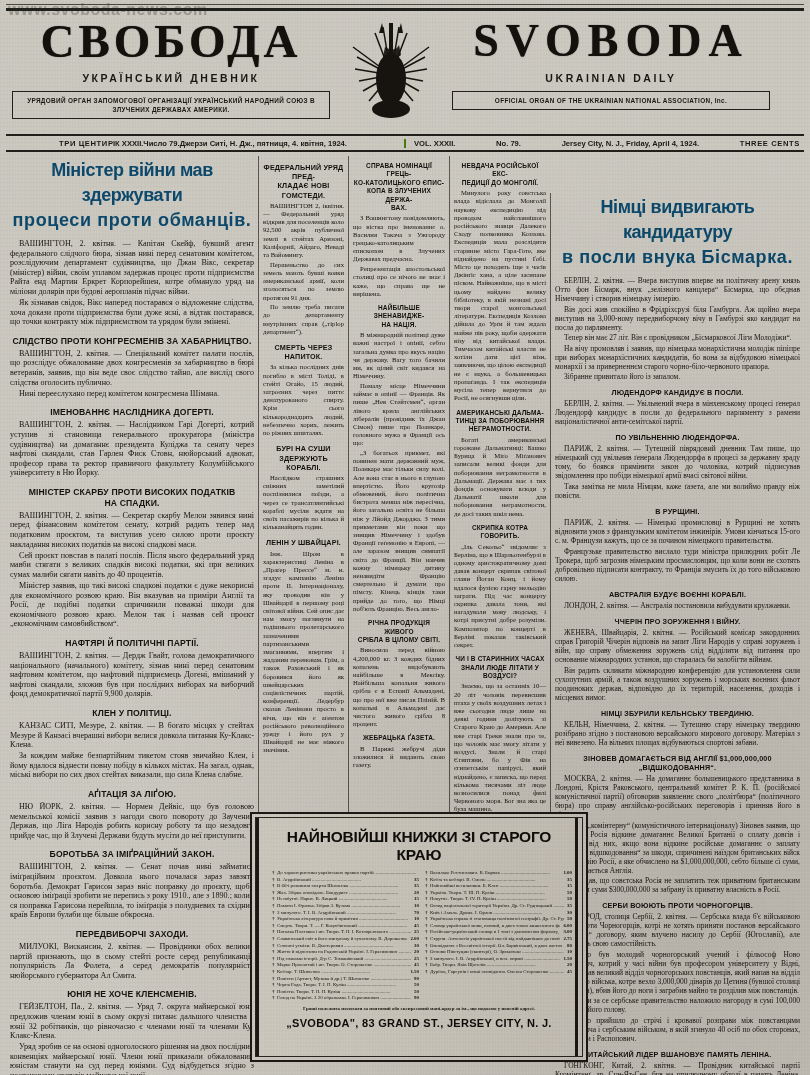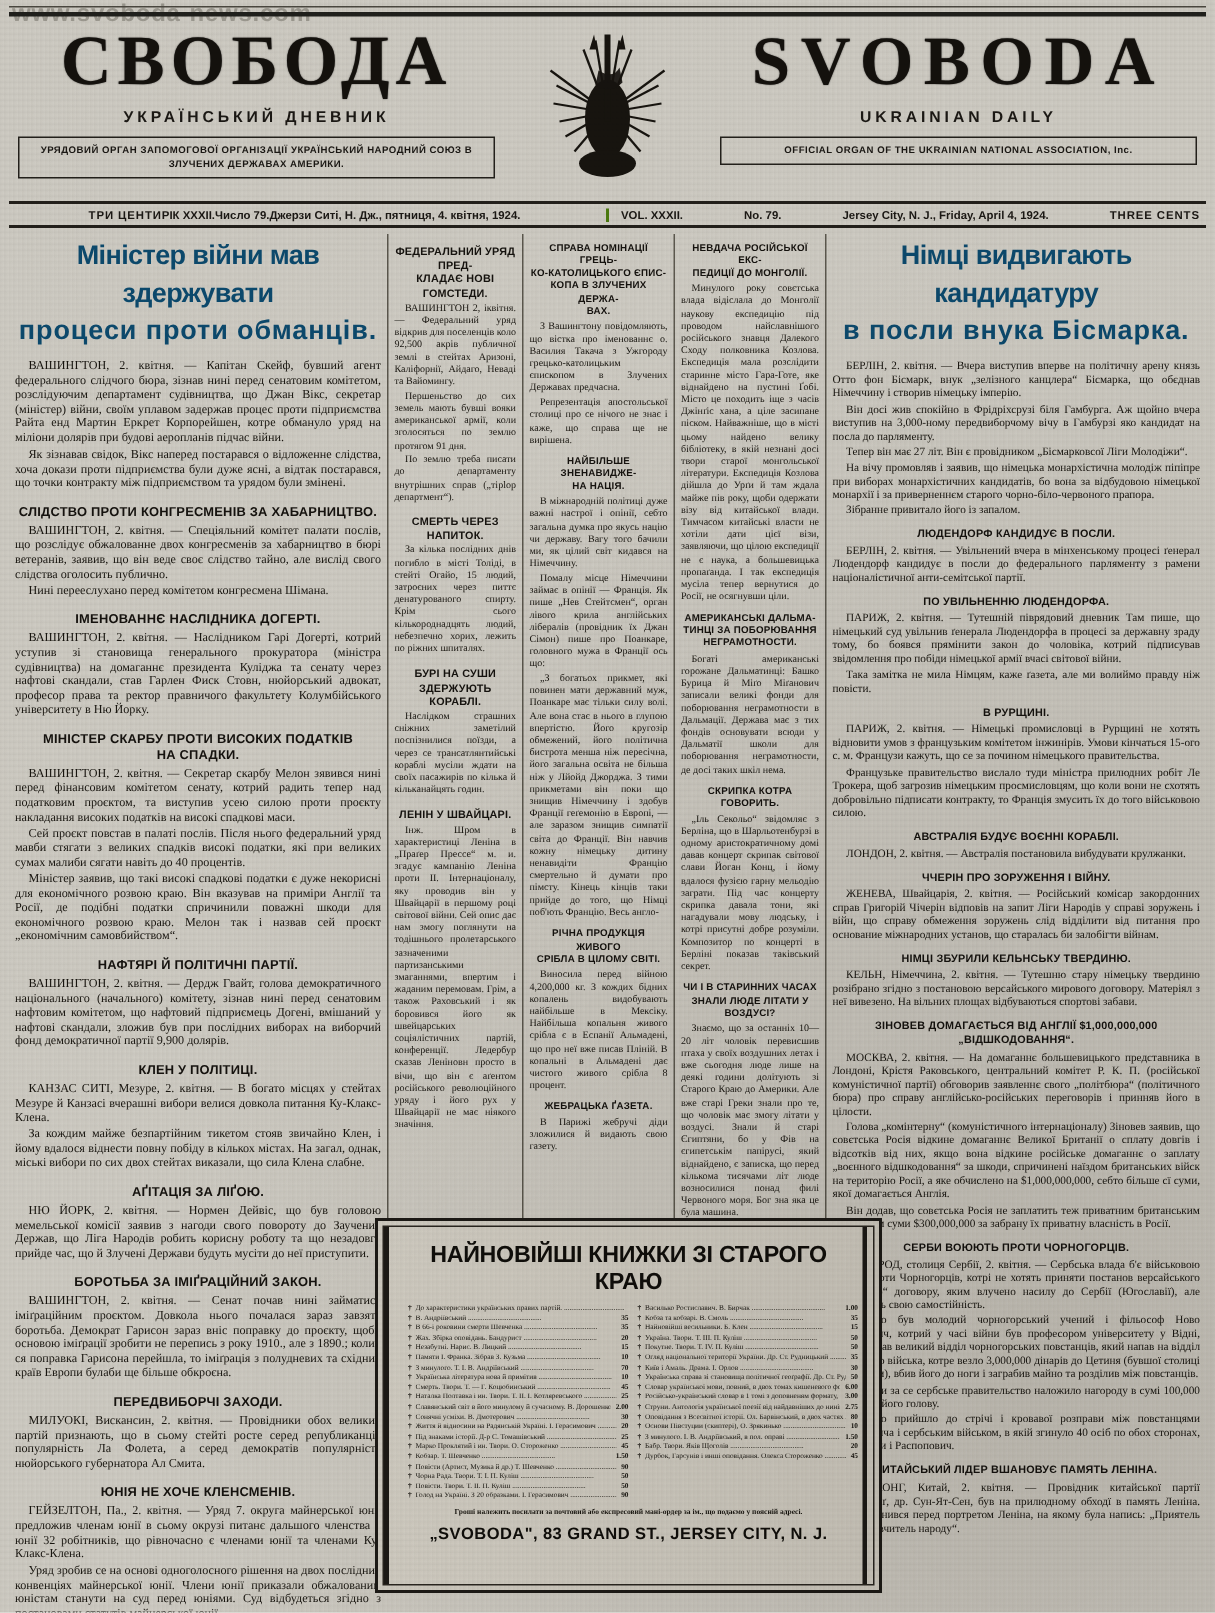--- a/index.html
+++ b/index.html
@@ -23,21 +23,21 @@
   }
   .page{position:absolute;inset:0;padding:0 6px;box-sizing:border-box;}
 
   
   .wm{position:absolute;top:1px;left:8px;font-family:"Liberation Sans",sans-serif;
       font-size:16px;font-weight:bold;color:#8d8a80;letter-spacing:.5px;opacity:.75;}
 
   
   .mast{position:relative;height:118px;border-top:3px solid #20201c;margin-top:8px;}
   .mast .rule-top{position:absolute;top:-7px;left:0;right:0;height:1px;background:#4a473f;}
-  .nameplate{display:flex;align-items:flex-start;justify-content:space-between;padding-top:4px;}
+  .nameplate{display:flex;align-items:flex-start;padding-top:4px;}
   .np-side{width:330px;text-align:center;}
   .np-title{
     font-family:"Liberation Serif",serif;font-weight:bold;
     font-size:47px;line-height:52px;letter-spacing:4px;color:#14110d;
     text-shadow:0 0 1px rgba(0,0,0,.7);
   }
   .np-title.lat{letter-spacing:7px;font-size:46px;}
   .np-sub{font-family:"Liberation Sans",sans-serif;font-weight:bold;font-size:10.5px;
     letter-spacing:2.6px;margin-top:5px;color:#1b1814;}
   .np-box{border:1.5px solid #23201b;margin:7px 6px 0 6px;padding:4px 3px 4px;
@@ -54,21 +54,21 @@
   .dl-cents{letter-spacing:.6px;}
 
   
   .body-wrap{display:flex;margin-top:4px;height:900px;}
   .col{box-sizing:border-box;padding:0 4px;}
   .col + .col{border-left:1px solid #5c584e;}
   .c1{width:252px;}
   .c2{width:90px;}
   .c3{width:101px;}
   .c4{width:101px;}
-  .c5{width:254px;}
+  .c5{width:254px;margin-top:37px;}
 
   
   h1.bighead{
     font-family:"Liberation Sans",sans-serif;font-weight:bold;
     font-size:18px;line-height:25px;text-align:center;margin:2px 0 6px;
     letter-spacing:-0.4px;color:#0c4a6e;
   }
   h1.bighead .l2{display:block;letter-spacing:0.6px;}
   h2.sub{
     font-family:"Liberation Sans",sans-serif;font-weight:bold;
@@ -327,20 +327,21 @@
 
       <h2 class="sub sm">В РУРЩИНІ.</h2>
       <p class="art">ПАРИЖ, 2. квітня. — Німецькі промисловці в Рурщині не хотять відновити умов з французьким комітетом інжинірів. Умови кінчаться 15-ого с. м. Французи кажуть, що се за почином німецького правительства.</p>
       <p class="art">Французьке правительство вислало туди міністра прилюдних робіт Ле Трокера, щоб загрозив німецьким просмисловцям, що коли вони не схотять добровільно підписати контракту, то Франція змусить їх до того військовою силою.</p>
 
       <h2 class="sub sm">АВСТРАЛІЯ БУДУЄ ВОЄННІ КОРАБЛІ.</h2>
       <p class="art">ЛОНДОН, 2. квітня. — Австралія постановила вибудувати крулжанки.</p>
 
       <h2 class="sub sm">ЧЧЕРІН ПРО ЗОРУЖЕННЯ І ВІЙНУ.</h2>
       <p class="art">ЖЕНЕВА, Швайцарія, 2. квітня. — Російський комісар закордонних справ Григорій Чічерін відповів на запит Ліги Народів у справі зоружень і війн, що справу обмеження зоружень слід відділити від питання про основание міжнародних установ, що старалась би залобігти війнам.</p>
+      <p class="art">Він радить скликати міжнародню конференцію для установлення сили сухопутних армій, а також воздушних зоружень і морських воєнних фльот поодиноких держав, відповідно до їх територій, населення, доходів і місцевих вимог.</p>
 
       <h2 class="sub sm">НІМЦІ ЗБУРИЛИ КЕЛЬНСЬКУ ТВЕРДИНЮ.</h2>
       <p class="art">КЕЛЬН, Німеччина, 2. квітня. — Тутешню стару німецьку твердиню розібрано згідно з постановою версайського мирового договору. Матеріял з неї вивезено. На вільних площах відбуваються спортові забави.</p>
 
       <h2 class="sub sm">
         <span>ЗІНОВЕВ ДОМАГАЄТЬСЯ ВІД АНГЛІЇ $1,000,000,000</span><br>
         <span>„ВІДШКОДОВАННЯ“.</span>
       </h2>
       <p class="art">МОСКВА, 2. квітня. — На домаганнє большевицького представника в Лондоні, Крістя Раковського, центральний комітет Р. К. П. (російської комуністичної партії) обговорив заявленнє свого „політбюра“ (політичного бюра) про справу англійсько-російських переговорів і принняв його в цілости.</p>
       <p class="art">Голова „комінтерну“ (комуністичного інтернаціоналу) Зіновев заявив, що совєтська Росія відкине домаганнє Великої Британії о сплату довгів і відсотків від них, якщо вона відкине російське домаганнє о заплату „воєнного відшкодовання“ за шкоди, спричинені наїздом британських війск на територію Росії, а яке обчислено на $1,000,000,000, себто більше сї суми, якої домагається Англія.</p>

